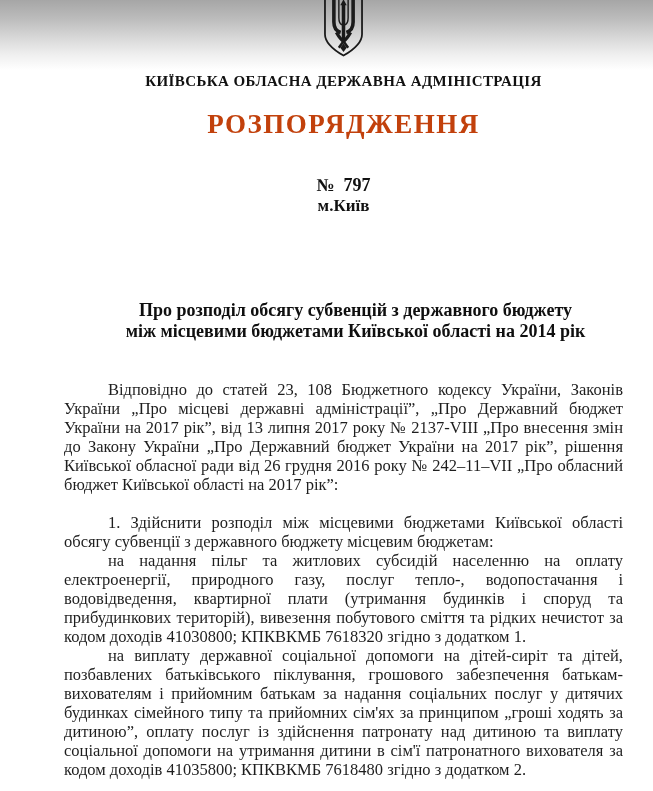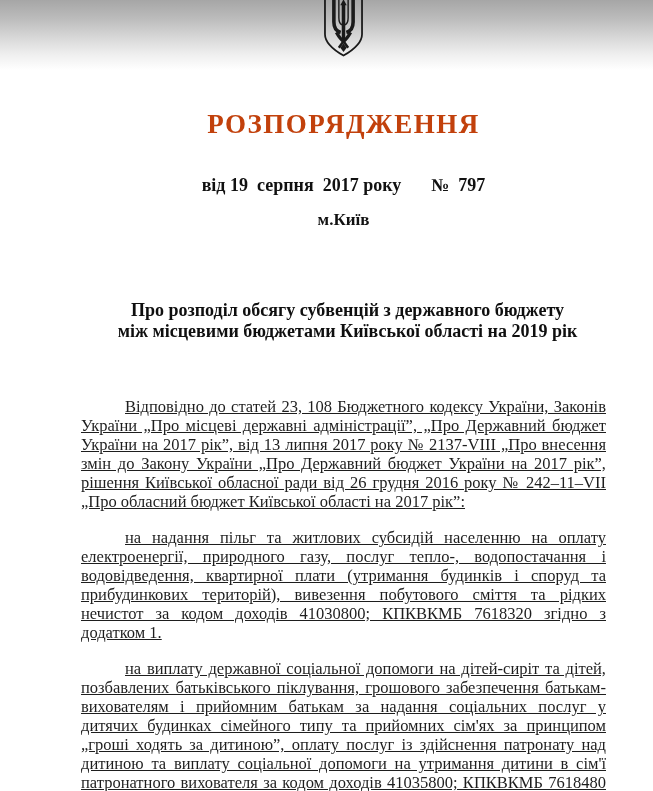--- a/index.html
+++ b/index.html
@@ -34,34 +34,34 @@
     text-align:center; font-size:27px; font-weight:bold;
     letter-spacing:1.5px; color:#c2410c;
   }
   .date-line {
     position:absolute; top:175px; left:0; width:100%;
     display:flex; justify-content:center; align-items:baseline; gap:30px;
     font-size:18px; font-weight:bold; color:#111;
   }
   .date-line span { white-space:pre; }
   .city-line {
-    position:absolute; top:210px; left:0; width:100%;
+    position:absolute; top:196px; left:0; width:100%;
     text-align:center; font-size:17px; font-weight:bold; color:#111;
   }
   .doc-title {
-    position:absolute; top:300px; left:4px; width:100%;
+    position:absolute; top:300px; left:12px; width:100%;
     text-align:center; font-size:18px; font-weight:bold;
     line-height:21px; color:#0f0f0f;
   }
   .body-text {
     position:absolute; top:380px; left:0; width:559px;
     font-size:16.5px; line-height:19px; text-align:justify;
     color:#1e1e1e;
   }
-  .body-text p { text-indent:44px; margin:17px;text-decoration:underline; }
+  .body-text p { text-indent:44px; margin:0; }
   .body-text p.gap-before { margin-top:19px; }
 </style>
 </head>
 <body>
 
 <div class="page">
   <div class="scan-gradient"></div>
 
   <div class="doc">
 
@@ -76,35 +76,36 @@
         <path d="M47 -4 L47 50 Q47 66 56 70" stroke-width="4"></path>
         <path d="M73 -4 L73 50 Q73 66 64 70" stroke-width="4"></path>
         <path d="M40 91 Q51 110 60 116 Q69 110 80 91" stroke-width="9"></path>
         <path d="M60 116 L47 134 M60 116 L73 134" stroke-width="7"></path>
       </g>
 
       <path d="M60 -2 L51 15 L69 15 Z" fill="#1a1a1a"></path>
       <path d="M60 122 l9 12 l-9 12 l-9 -12 Z" fill="#1a1a1a"></path>
     </svg>
 
+    <div class="org-name">КИЇВСЬКА ОБЛАСНА ДЕРЖАВНА АДМІНІСТРАЦІЯ</div>
 
     <div class="doc-type">РОЗПОРЯДЖЕННЯ</div>
 
     <div class="date-line">
-      <span>від 19  серпня  2017 року</span>
       <span>№  797</span>
     </div>
 
     <div class="city-line">м.Київ</div>
 
     <div class="doc-title">
       <div>Про розподіл обсягу субвенцій з державного бюджету</div>
-      <div>між місцевими бюджетами Київської області на 2019 рік</div>
+      <div>між місцевими бюджетами Київської області на 2014 рік</div>
     </div>
 
     <div class="body-text">
       <p>Відповідно до статей 23, 108 Бюджетного кодексу України, Законів України „Про місцеві державні адміністрації”, „Про Державний бюджет України на 2017 рік”, від 13 липня 2017 року  № 2137-VIII „Про внесення змін до Закону України „Про Державний бюджет України на 2017 рік”, рішення Київської обласної ради від 26 грудня 2016 року № 242–11–VII „Про обласний бюджет Київської області на 2017 рік”:</p>
+      <p class="gap-before">1. Здійснити розподіл між місцевими бюджетами Київської області обсягу субвенції з державного бюджету місцевим бюджетам:</p>
       <p>на надання пільг та житлових субсидій населенню на оплату електроенергії, природного газу, послуг тепло-, водопостачання і водовідведення, квартирної плати (утримання будинків і споруд та прибудинкових територій), вивезення побутового сміття та рідких нечистот за кодом доходів 41030800; КПКВКМБ 7618320 згідно з додатком 1.</p>
       <p>на виплату державної соціальної допомоги на дітей-сиріт та дітей, позбавлених батьківського піклування, грошового забезпечення батькам-вихователям і прийомним батькам за надання соціальних послуг у дитячих будинках сімейного типу та прийомних сім'ях за принципом „гроші ходять за дитиною”, оплату послуг із здійснення патронату над дитиною та виплату соціальної допомоги на утримання дитини в сім'ї патронатного вихователя за кодом доходів 41035800; КПКВКМБ 7618480 згідно з додатком 2.</p>
     </div>
 
   </div>
 </div>
 
 </body></html>

